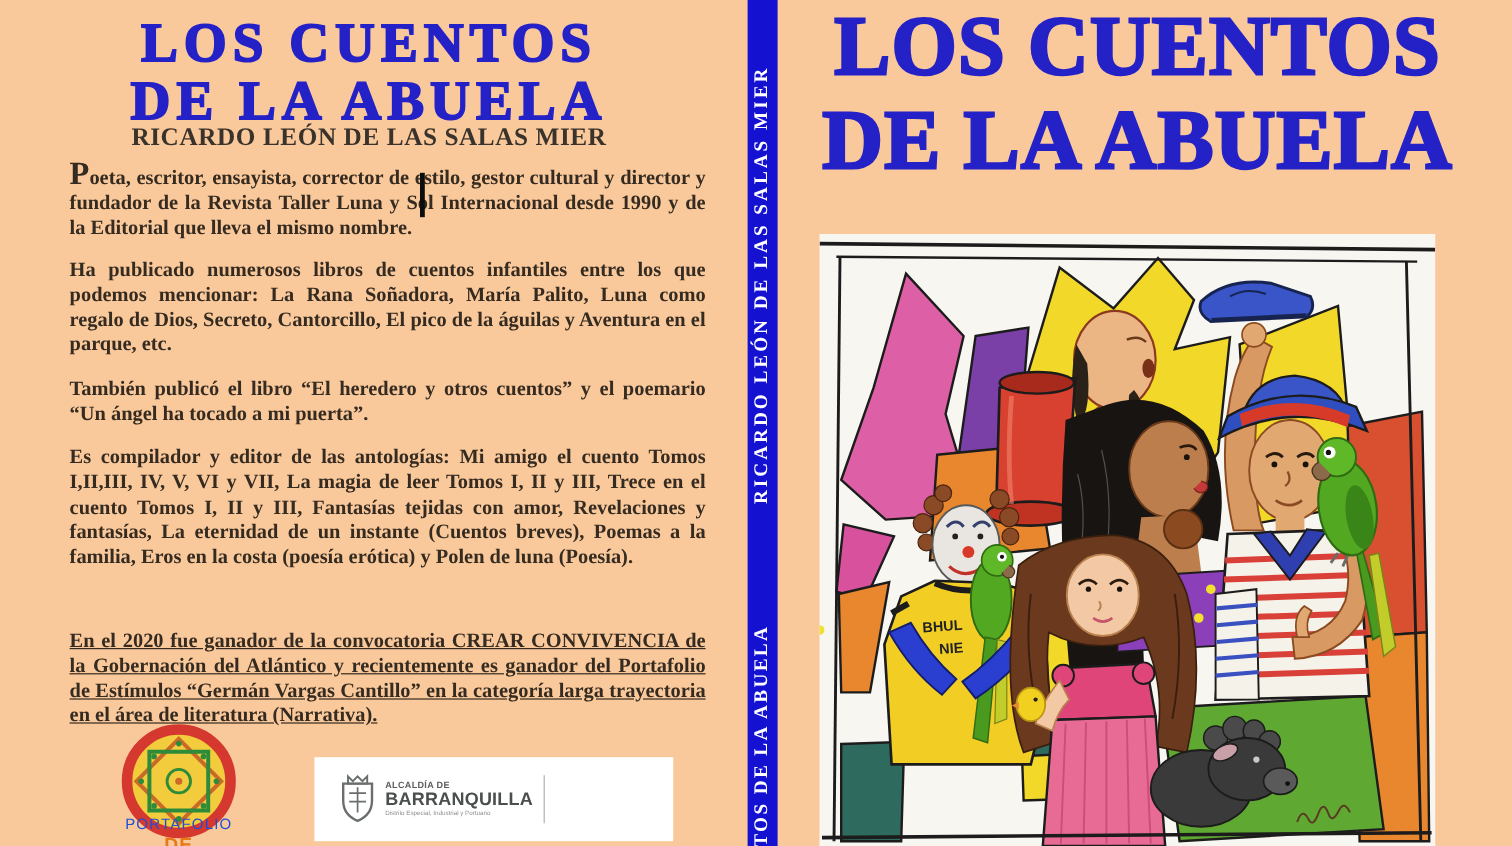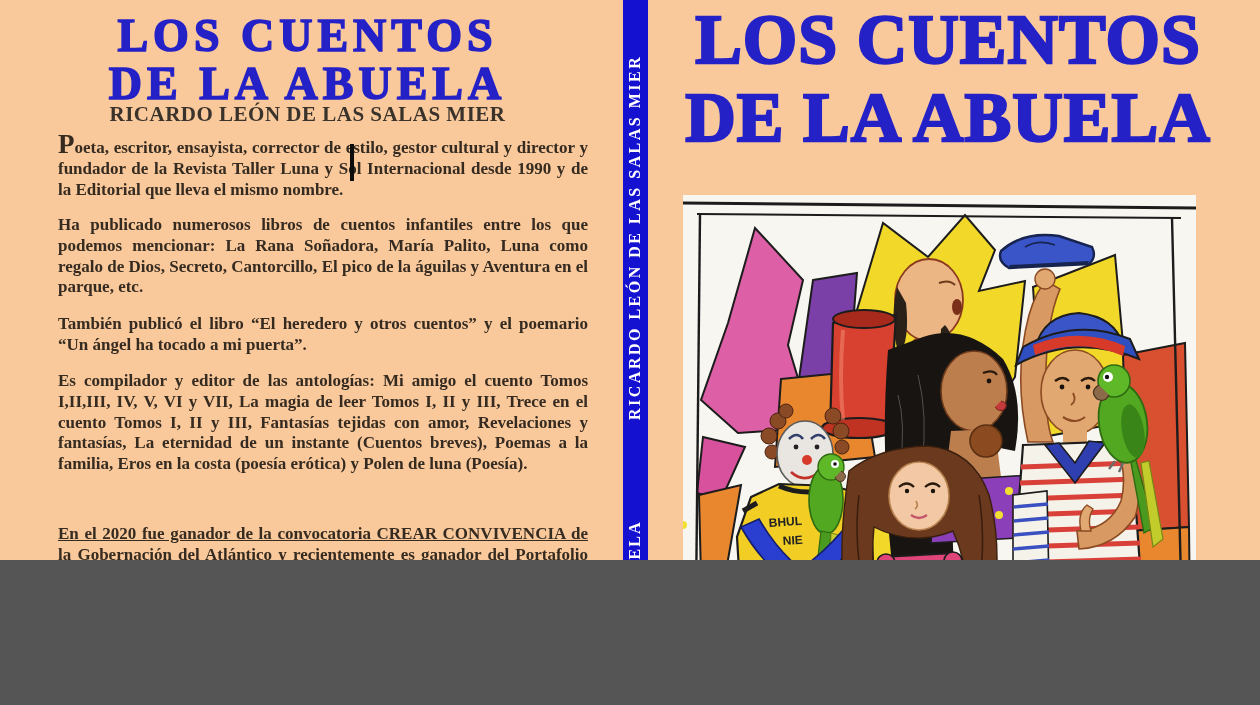--- a/index.html
+++ b/index.html
@@ -1,34 +1,34 @@
 <!DOCTYPE html>
 <html><head>
 <meta charset="utf-8">
 <style>
   html,body{margin:0;padding:0;background:#555;}
-  .canvas{position:relative;width:1260px;height:560px;overflow:hidden;
+  .canvas{position:relative;width:1260px;height:705px;overflow:hidden;
     background:#F9C89B;font-family:"Liberation Serif",serif;}
   
   .back-cover{position:absolute;left:0;top:0;width:623px;height:705px;}
   .bc-title{position:absolute;left:0;width:615px;text-align:center;
     color:#2421C7;font-weight:bold;font-size:46px;line-height:48px;
     letter-spacing:5px;-webkit-text-stroke:1.6px #2421C7;}
   .bc-title.l1{top:12px;} .bc-title.l2{top:60px;}
   .bc-author{position:absolute;left:0;top:102px;width:615px;text-align:center;
     color:#3A332B;font-weight:bold;font-size:21px;letter-spacing:0.5px;}
   .para{position:absolute;left:58px;width:530px;color:#352B20;font-weight:bold;
     font-size:17px;line-height:20.8px;text-align:justify;text-align-last:left;}
   .para.lead::first-letter{font-size:27px;}
   .p1{top:134px;} .p2{top:215px;} .p3{top:314px;} .p4{top:371px;} .p5{top:524px;text-decoration:underline;}
   .cursor-bar{position:absolute;left:350px;top:144px;width:4px;height:37px;background:#0d0d0d;}
   
   .pf-logo{position:absolute;left:100px;top:602px;width:98px;height:98px;}
   .pf-line1{position:absolute;left:92px;top:680px;width:114px;text-align:center;
-    color:#a21caf;font-family:"Liberation Sans",sans-serif;font-size:12.5px;letter-spacing:1px;}
+    color:#1d4ed8;font-family:"Liberation Sans",sans-serif;font-size:12.5px;letter-spacing:1px;}
   .pf-line2{position:absolute;left:88px;top:696px;width:122px;text-align:center;
     color:#E87818;font-family:"Liberation Sans",sans-serif;font-weight:bold;font-size:16px;letter-spacing:1px;}
   
   .alc-box{position:absolute;left:262px;top:631px;width:299px;height:70px;background:#FFFFFF;
     display:flex;align-items:center;font-family:"Liberation Sans",sans-serif;}
   .alc-crest{margin-left:20px;flex:0 0 auto;}
   .alc-names{margin-left:7px;line-height:1;}
   .alc-small{font-size:7.5px;color:#5A5E5D;font-weight:bold;letter-spacing:0.3px;}
   .alc-large{font-size:15px;color:#4A4E4D;font-weight:bold;letter-spacing:0.2px;margin-top:1px;}
   .alc-sub{font-size:5.2px;color:#8A8E8D;margin-top:2px;}
@@ -91,20 +91,25 @@
     <div class="pf-line2">DE ESTIMULOS</div>
 
     <div class="alc-box">
       <svg class="alc-crest" width="32" height="42" viewBox="0 0 32 42">
         <path d="M4 8 h24 v14 q0 12 -12 17 q-12 -5 -12 -17 Z" fill="none" stroke="#6A6E6D" stroke-width="2"></path>
         <path d="M8 2 l4 4 4 -4 4 4 4 -4 v6 h-16 Z" fill="none" stroke="#6A6E6D" stroke-width="1.6"></path>
         <line x1="9" y1="16" x2="23" y2="16" stroke="#6A6E6D" stroke-width="1.4"></line>
         <line x1="16" y1="11" x2="16" y2="32" stroke="#6A6E6D" stroke-width="1.4"></line>
         <line x1="9" y1="23" x2="23" y2="23" stroke="#6A6E6D" stroke-width="1.4"></line>
       </svg>
+      <div class="alc-names">
+        <div class="alc-small">ALCALDÍA DE</div>
+        <div class="alc-large">BARRANQUILLA</div>
+        <div class="alc-sub">Distrito Especial, Industrial y Portuario</div>
+      </div>
       <div class="alc-div"></div>
     </div>
   </div>
 
   <div class="spine">
     <div class="spine-text spine-author">RICARDO LEÓN DE LAS SALAS MIER</div>
     <div class="spine-text spine-title">LOS CUENTOS DE LA ABUELA</div>
   </div>
 
   <div class="front-cover">

